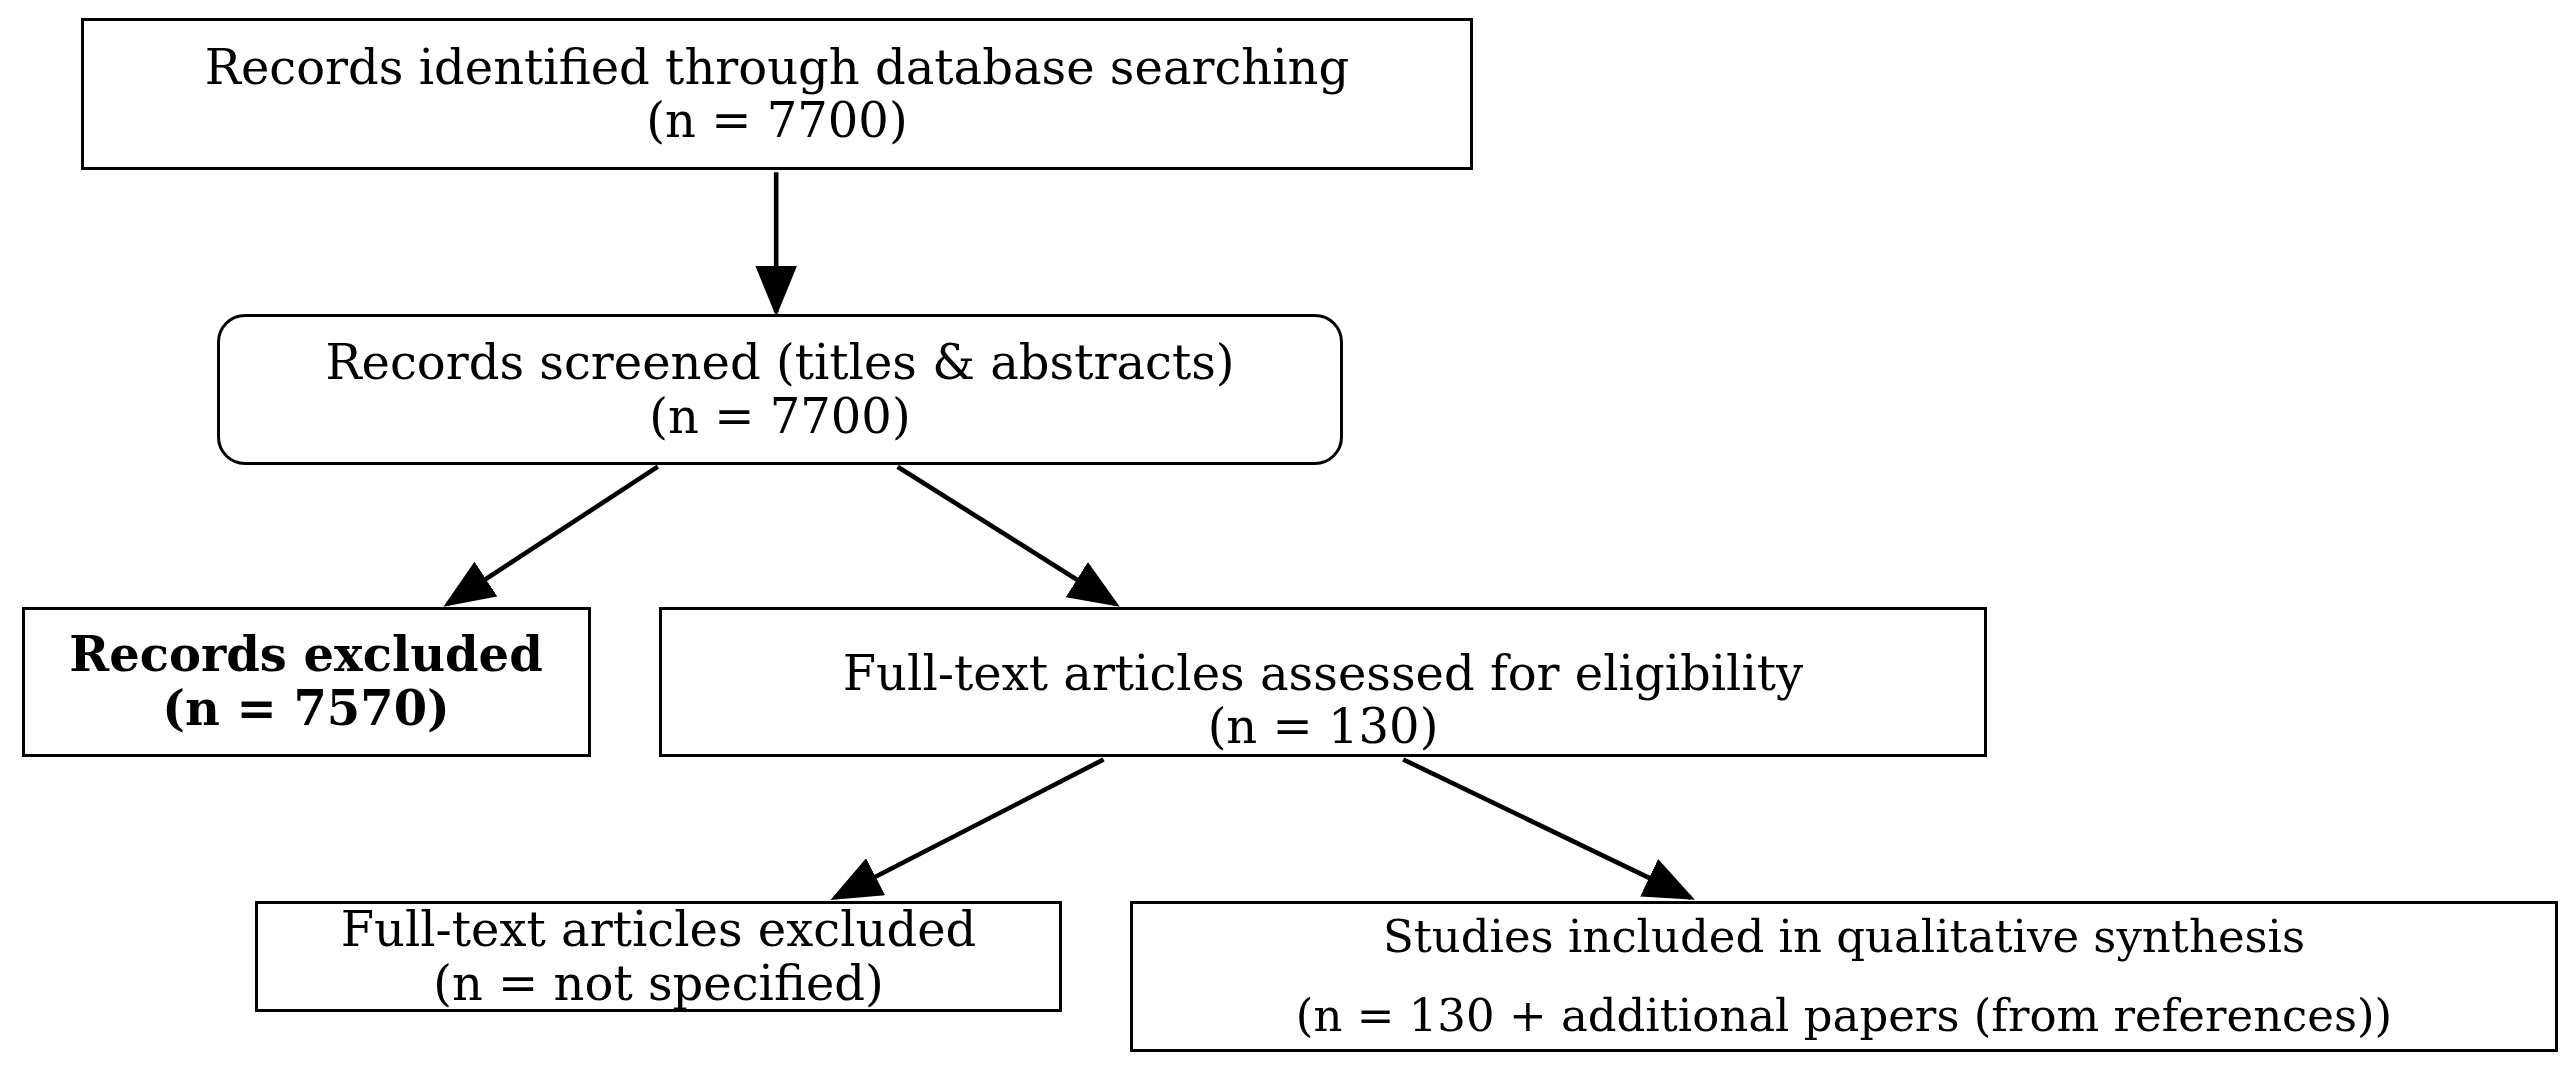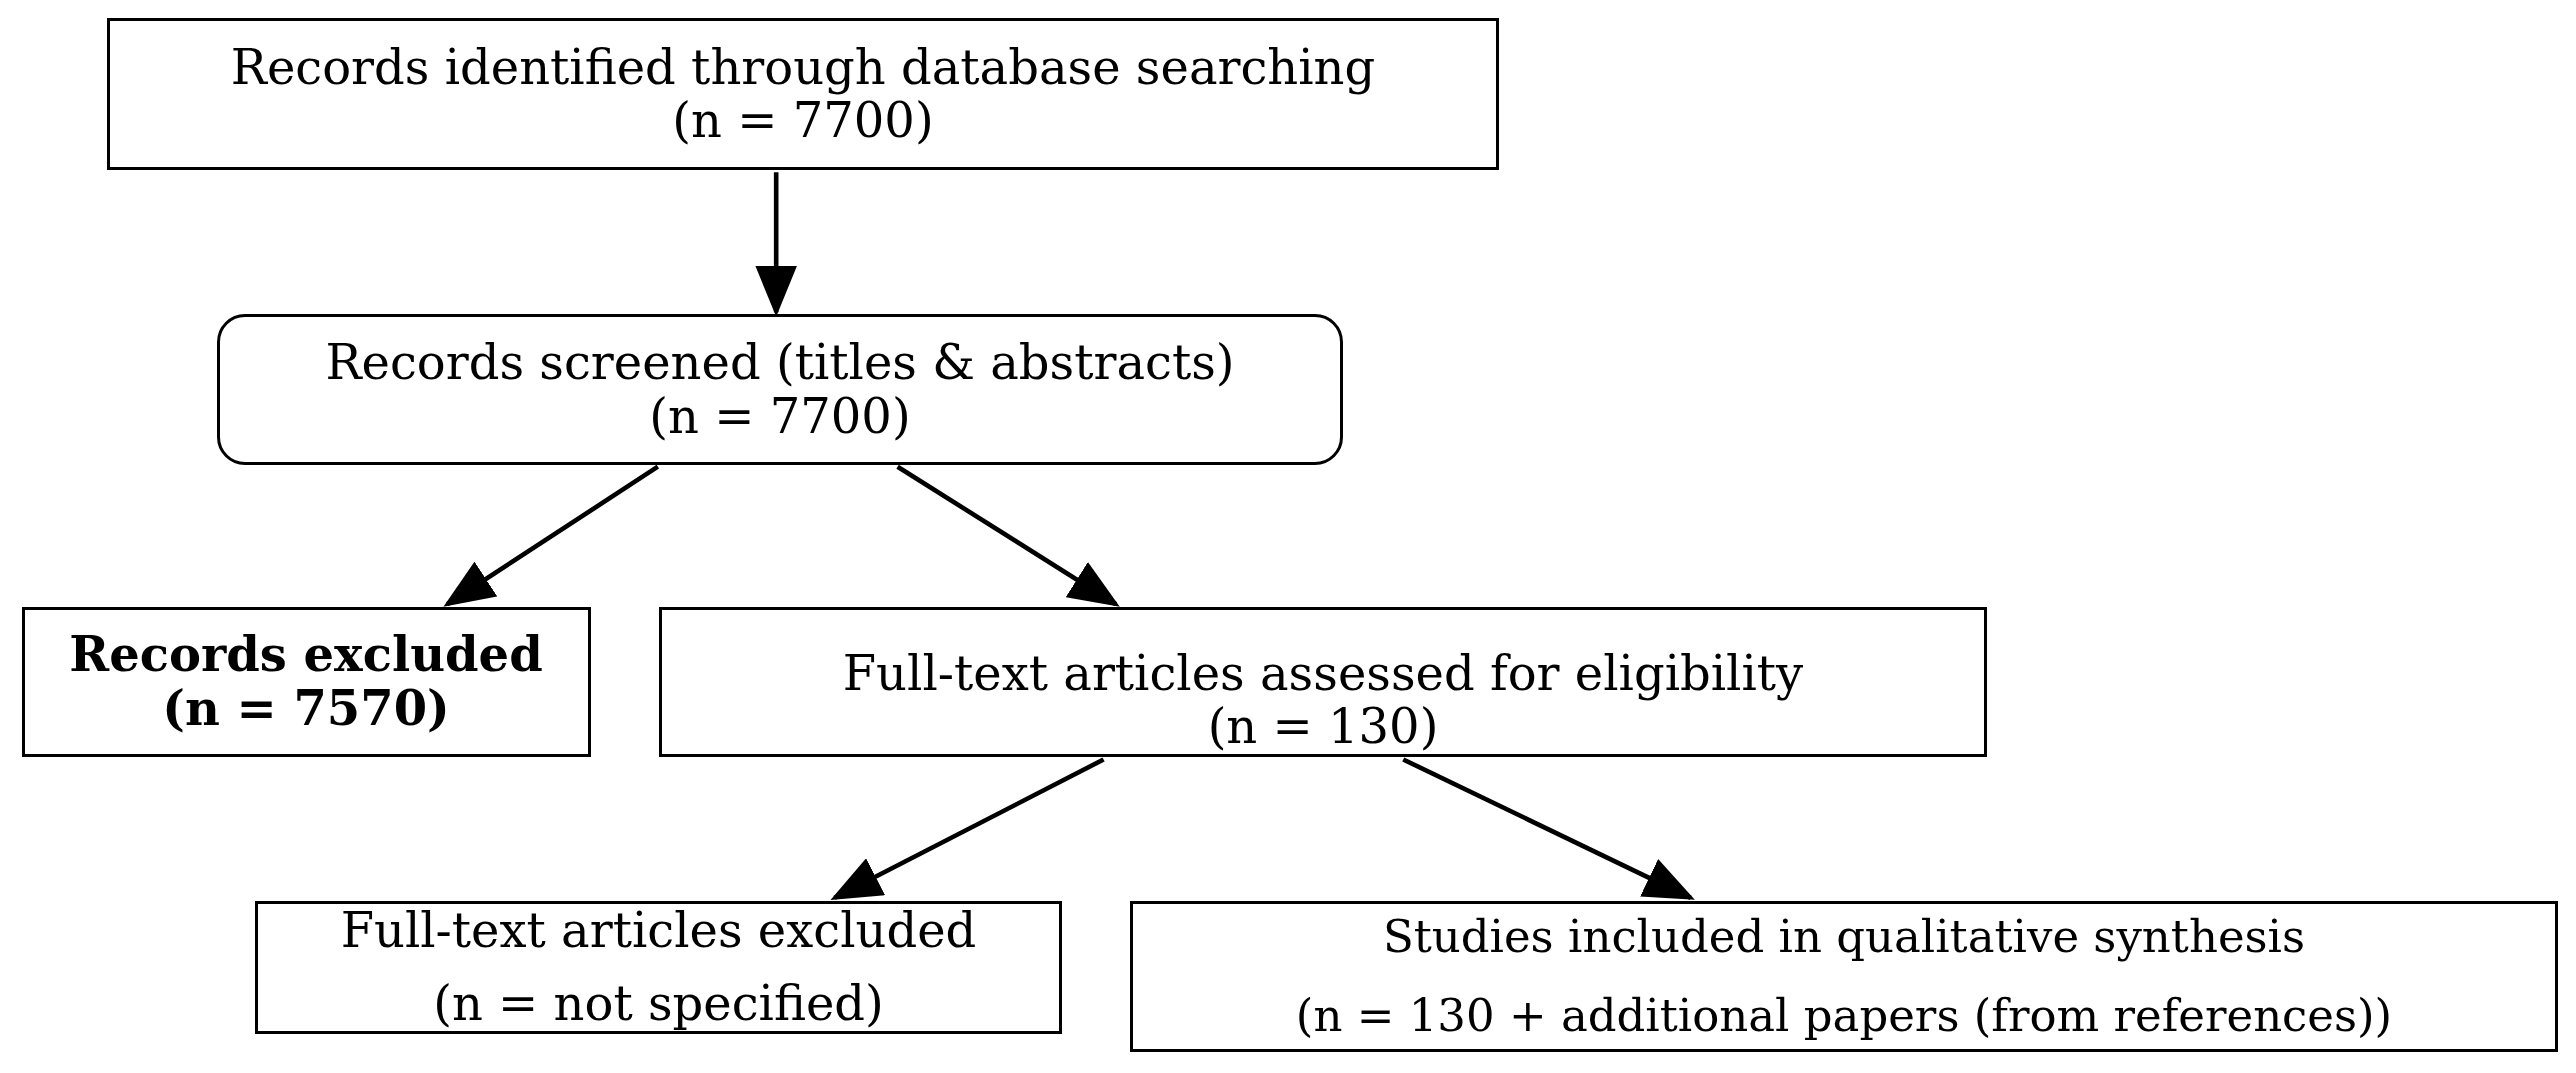--- a/index.html
+++ b/index.html
@@ -38,25 +38,25 @@
     color: #000000;
     line-height: 1.12;
     font-size: 48px;
     letter-spacing: 0px;
     white-space: nowrap;
   }
   .node-line {
     display: block;
   }
   
-  #node-identified { left: 81px;  top: 18.4px;   width: 1392px; height: 152px; margin-left: 26px; }
+  #node-identified { left: 81px;  top: 18.4px;   width: 1392px; height: 152px; }
   #node-screened   { left: 217px;  top: 314px;  width: 1126px; height: 151px; border-radius: 28px; }
   #node-rec-excl   { left: 21.5px;   top: 607px;  width: 569px;  height: 150px; font-weight: bold; }
   #node-fulltext   { left: 659px;  top: 607px;  width: 1328px; height: 150px; justify-content: flex-end; }
-  #node-ft-excl    { left: 255px;  top: 901px; width: 807px; height: 133px; justify-content: space-between; }
+  #node-ft-excl    { left: 255px;  top: 901px; width: 807px; height: 111px; }
   #node-included   { left: 1130px; top: 901px; width: 1428px; height: 151px; gap: 28px; }
   #node-included .node-line { font-size: 45px; }
 </style>
 </head>
 <body>
 
 <div id="flow-root">
 
   <svg id="edge-layer" viewBox="0 0 3352 1397" width="2576" height="1074" xmlns="http://www.w3.org/2000/svg">
     <defs>

